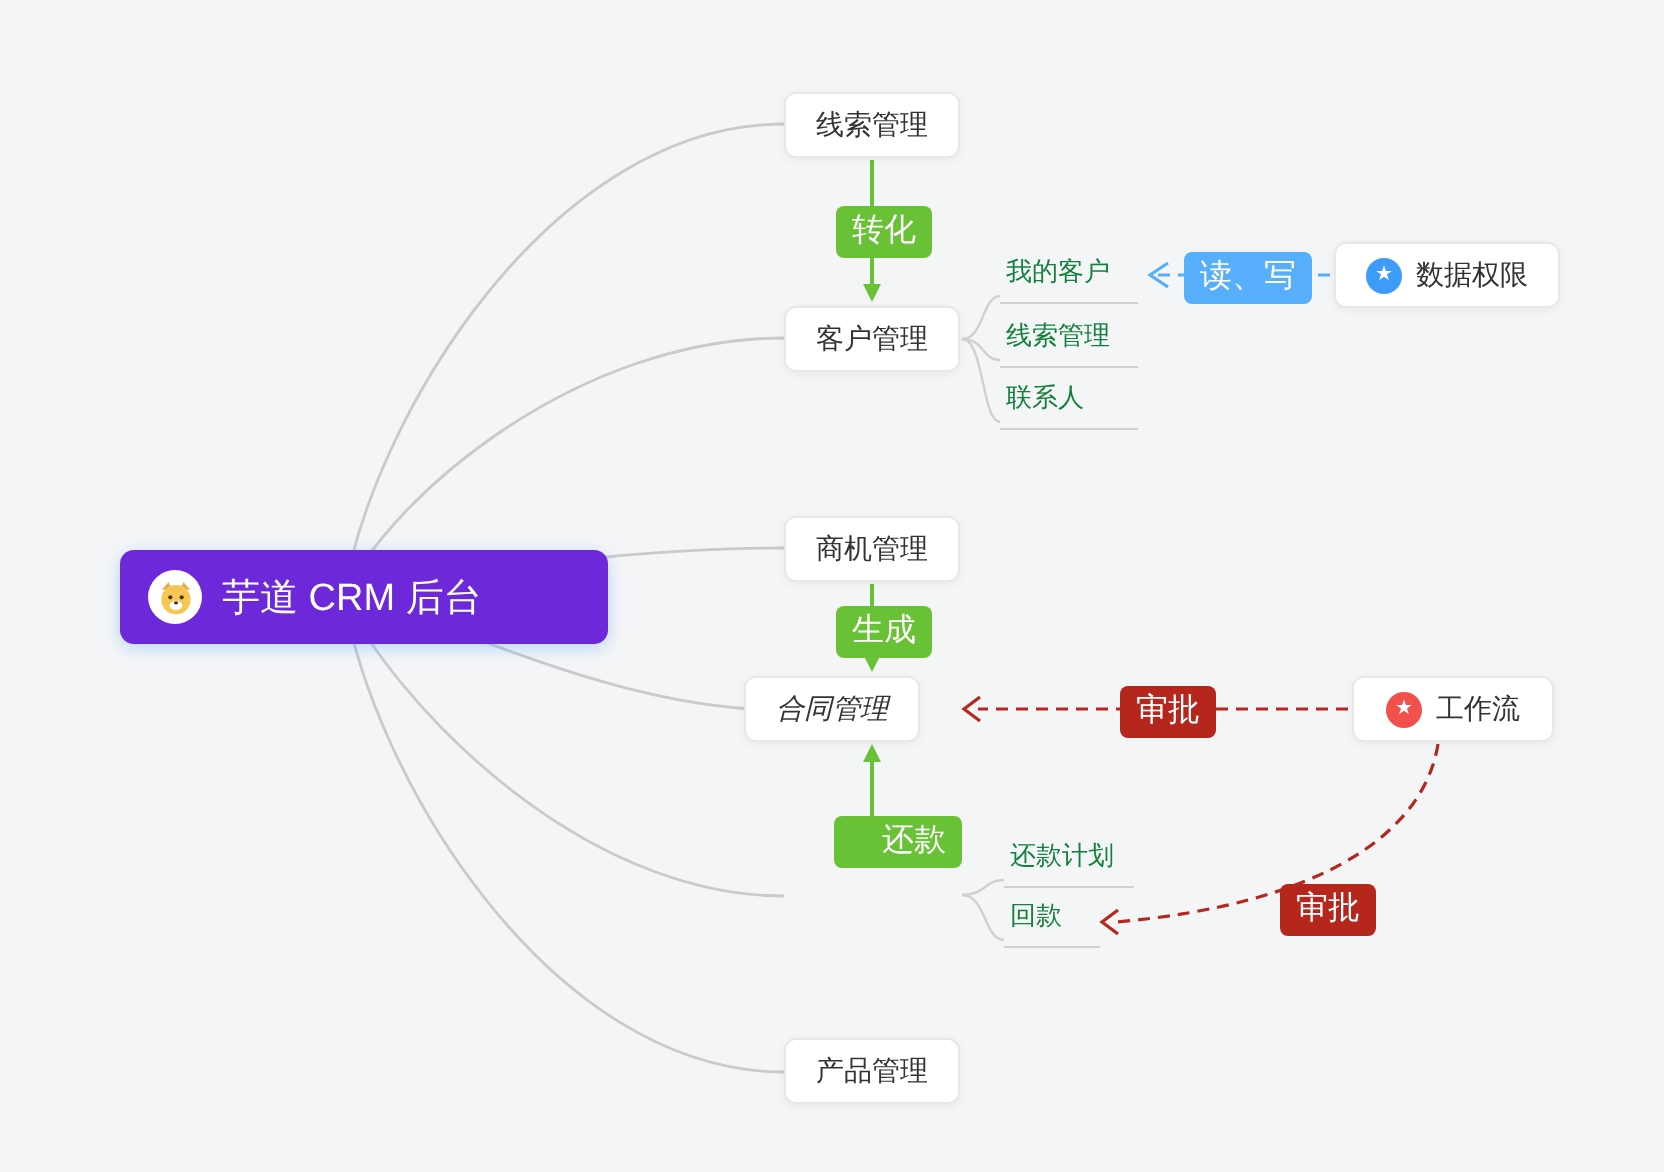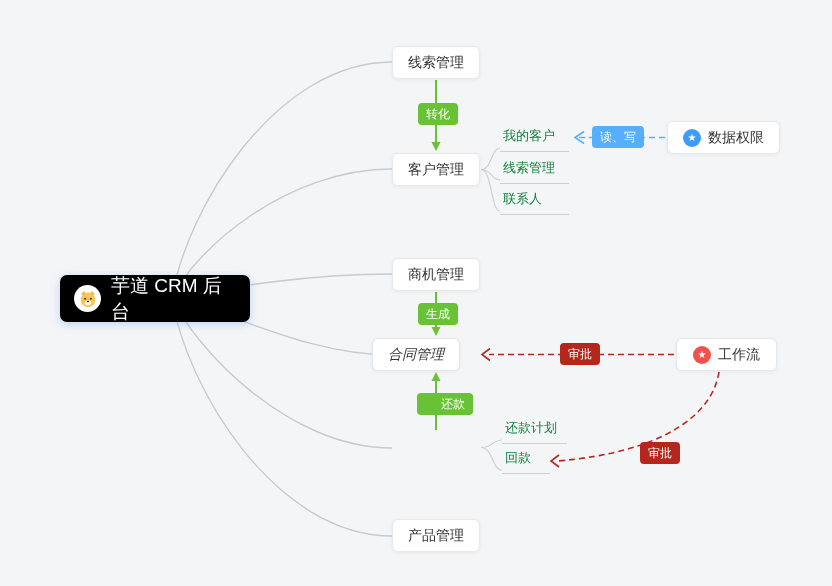--- a/index.html
+++ b/index.html
@@ -20,22 +20,22 @@
     border-radius:6px;
     display:flex;
     align-items:center;
     justify-content:center;
     font-size:14px;
     color:#333;
     box-shadow:0 1px 4px rgba(0,0,0,.06);
     cursor:default;
   }
   #node-root {
-    left:60px; top:275px; width:190px; height:47px;
-    background:#000000; border:none; color:#fff;
+    left:60px; top:275px; width:244px; height:47px;
+    background:#6d28d9; border:none; color:#fff;
     font-size:19px; justify-content:flex-start; gap:10px; padding:0 14px;
     box-shadow:0 2px 8px rgba(75,156,248,.35);
     border-radius:7px;
   }
   .avatar {
     width:27px; height:27px; background:#fff; border-radius:50%;
     display:flex; align-items:center; justify-content:center; flex:0 0 auto;
   }
 
   #node-leads        { left:392px; top:46px;  width:88px; height:33px; }
@@ -64,30 +64,30 @@
     white-space:nowrap;
   }
   #leaf-my-customers     { left:500px; top:127px; width:69px; }
   #leaf-public-customers { left:500px; top:159px; width:69px; }
   #leaf-contacts         { left:500px; top:190px; width:69px; }
   #leaf-repayment-plan   { left:502px; top:419px; width:65px; }
   #leaf-receipt          { left:502px; top:449px; width:48px; }
 
   .badge {
     position:absolute;
-    color:#fff; font-size:12px; line-height:1;
+    color:#fff; font-size:16px; line-height:1;
     padding:5px 8px; border-radius:4px; white-space:nowrap;
   }
   .badge-green { background:#69c235; }
   .badge-blue  { background:#57aefb; }
   .badge-red   { background:#b5271d; }
 
   #badge-convert          { left:418px; top:103px; }
   #badge-generate         { left:418px; top:303px; }
-  #badge-repay            { left:417px; top:393px;padding-left:24px; }
+  #badge-repay            { left:417px; top:408px;padding-left:24px; }
   #badge-read-write       { left:592px; top:126px; }
   #badge-approve-contract { left:560px; top:343px; }
   #badge-approve-receipt  { left:640px; top:442px; }
 </style>
 </head>
 <body>
 
 <div class="canvas">
 
   <svg class="wires" width="832" height="586" viewBox="0 0 832 586">

